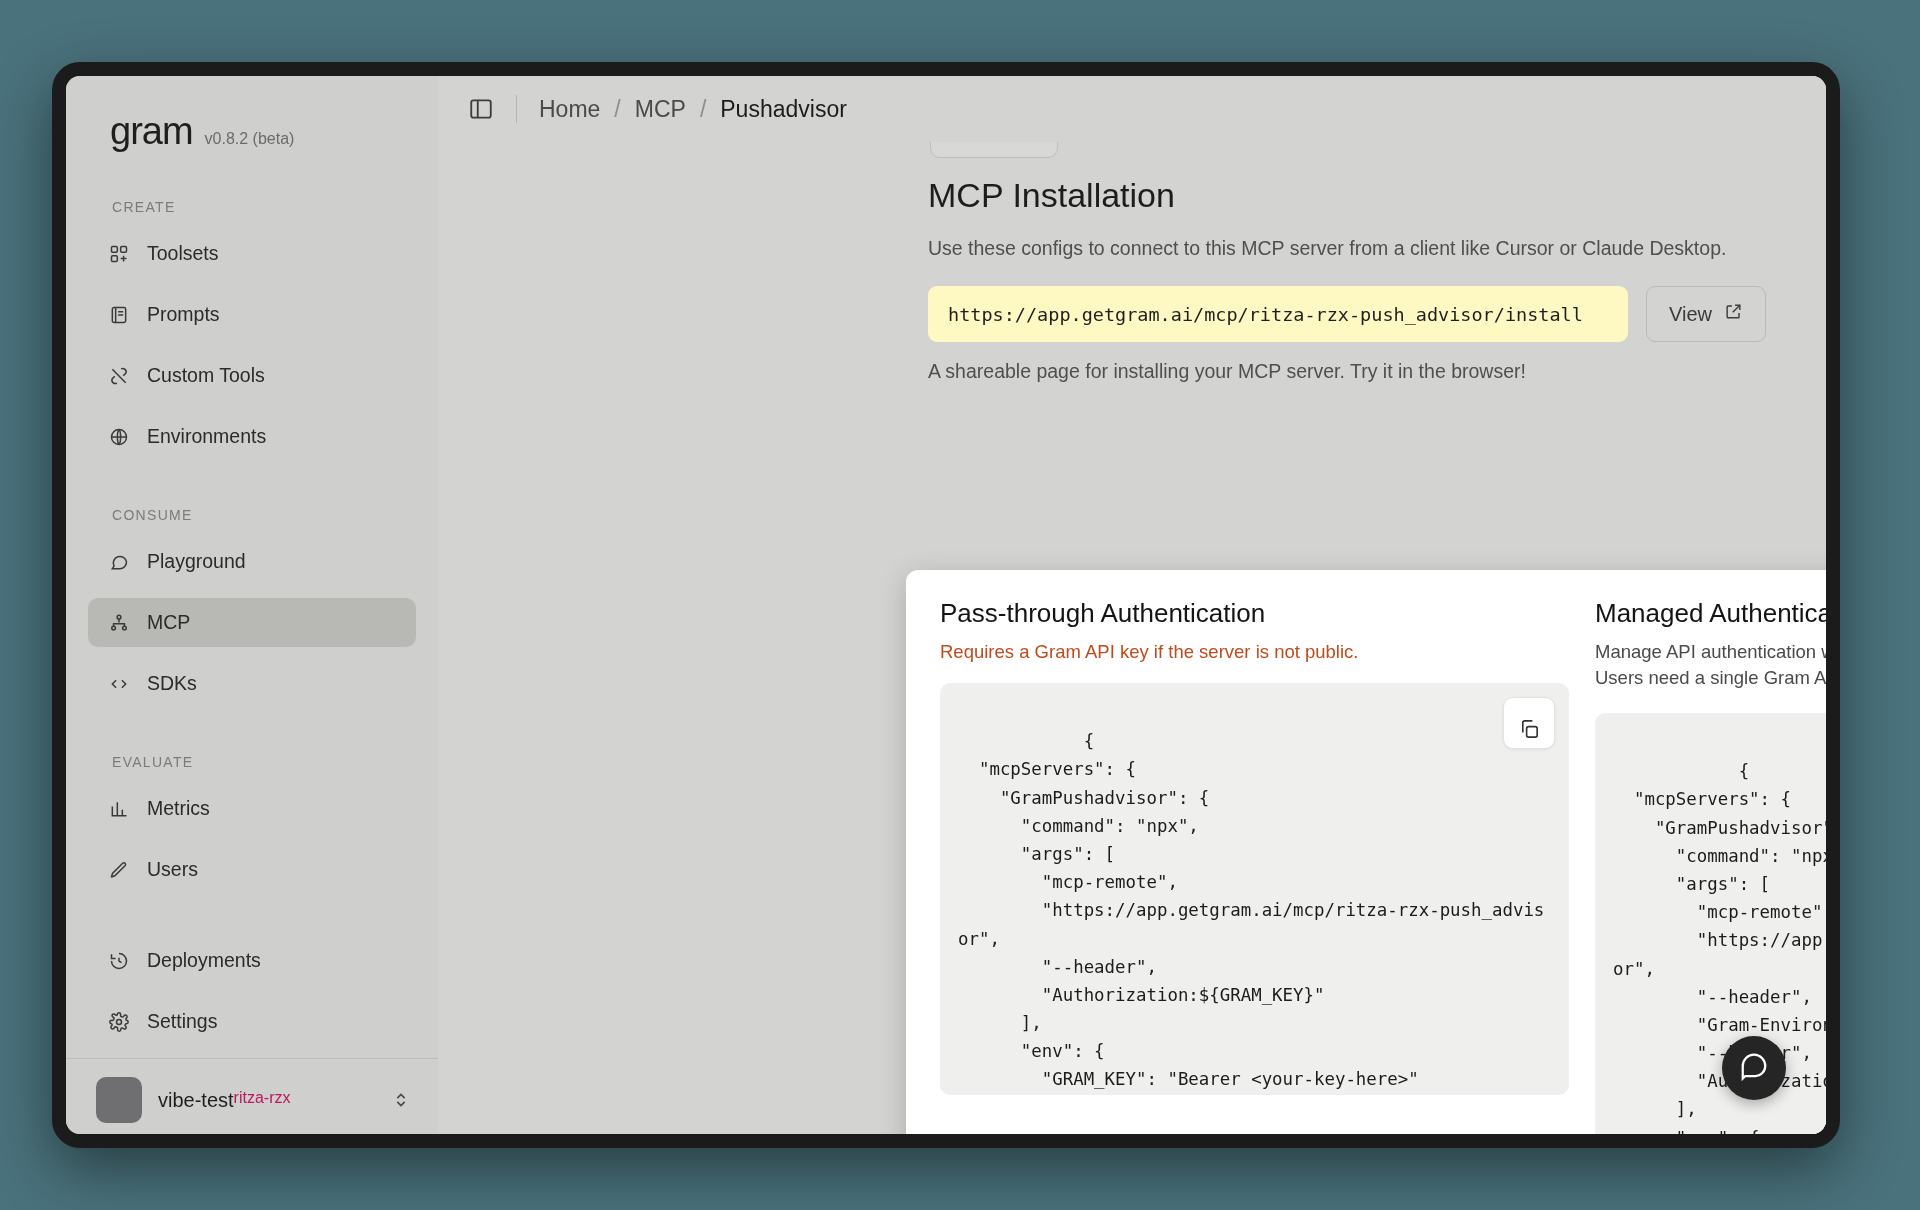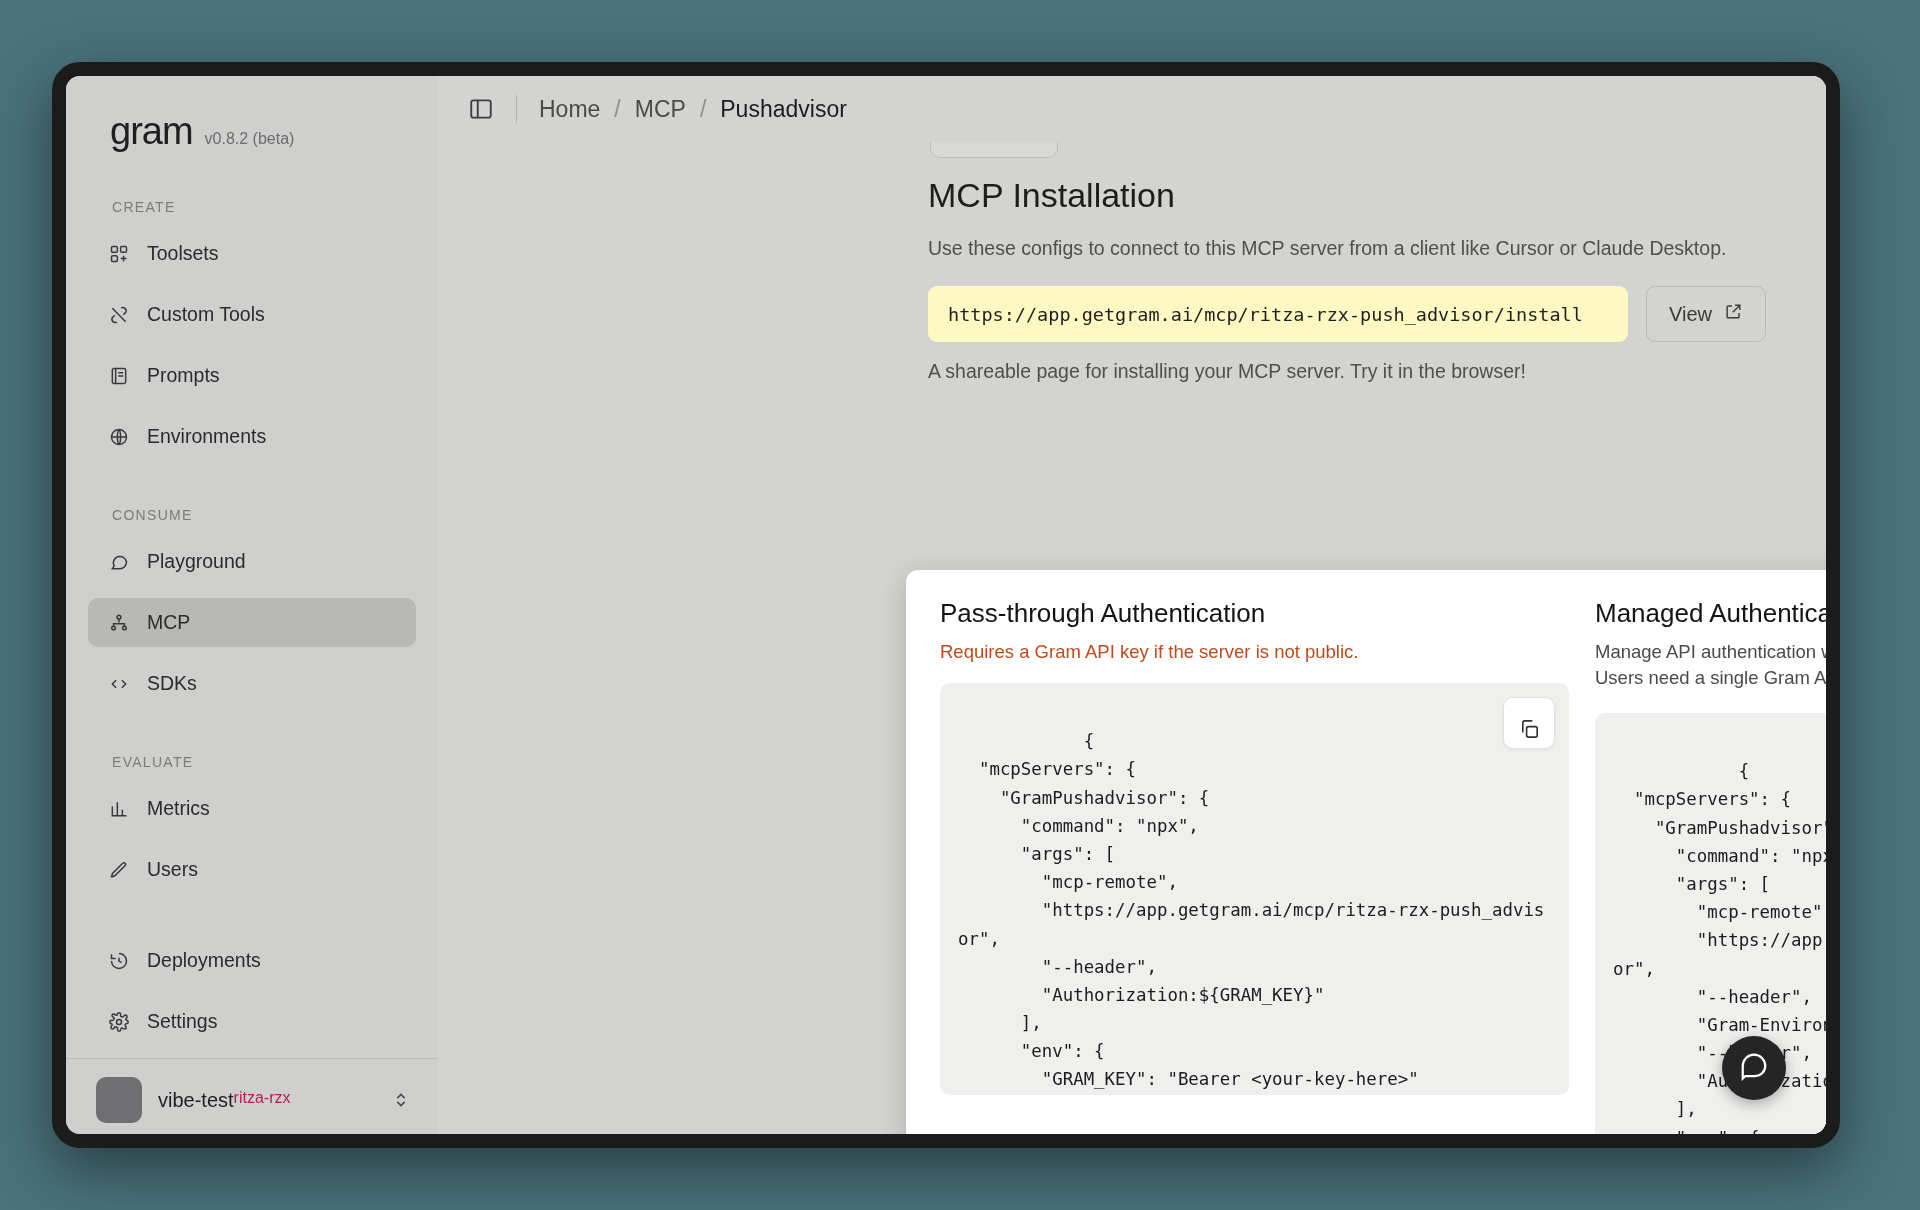--- a/index.html
+++ b/index.html
@@ -233,34 +233,34 @@
               <rect x="14" y="3" width="7" height="7" rx="1.5"></rect>
               <rect x="3" y="14" width="7" height="7" rx="1.5"></rect>
               <path d="M14 17.5h7M17.5 14v7"></path>
             </svg>
         </span>
         <span>Toolsets</span>
       </div>
       <div class="nav-item">
         <span class="nav-icon">
           <svg viewBox="0 0 24 24" fill="none" stroke="currentColor" stroke-width="1.8">
+              <rect x="4" y="3" width="16" height="18" rx="2"></rect>
+              <path d="M8 3v18M11 8h6M11 12h6"></path>
+            </svg>
+        </span>
+        <span>Prompts</span>
+      </div>
+      <div class="nav-item">
+        <span class="nav-icon">
+          <svg viewBox="0 0 24 24" fill="none" stroke="currentColor" stroke-width="1.8">
               <path d="M14.5 3.5a4 4 0 015.6 5.2l-3 3M9.5 20.5a4 4 0 01-5.6-5.2l3-3"></path>
               <path d="M4 4l16 16"></path>
             </svg>
         </span>
         <span>Custom Tools</span>
-      </div>
-      <div class="nav-item">
-        <span class="nav-icon">
-          <svg viewBox="0 0 24 24" fill="none" stroke="currentColor" stroke-width="1.8">
-              <rect x="4" y="3" width="16" height="18" rx="2"></rect>
-              <path d="M8 3v18M11 8h6M11 12h6"></path>
-            </svg>
-        </span>
-        <span>Prompts</span>
       </div>
       <div class="nav-item">
         <span class="nav-icon">
           <svg viewBox="0 0 24 24" fill="none" stroke="currentColor" stroke-width="1.8">
               <circle cx="12" cy="12" r="9"></circle>
               <path d="M3 12h18M12 3c2.6 3 2.6 15 0 18M12 3c-2.6 3-2.6 15 0 18"></path>
             </svg>
         </span>
         <span>Environments</span>
       </div>

